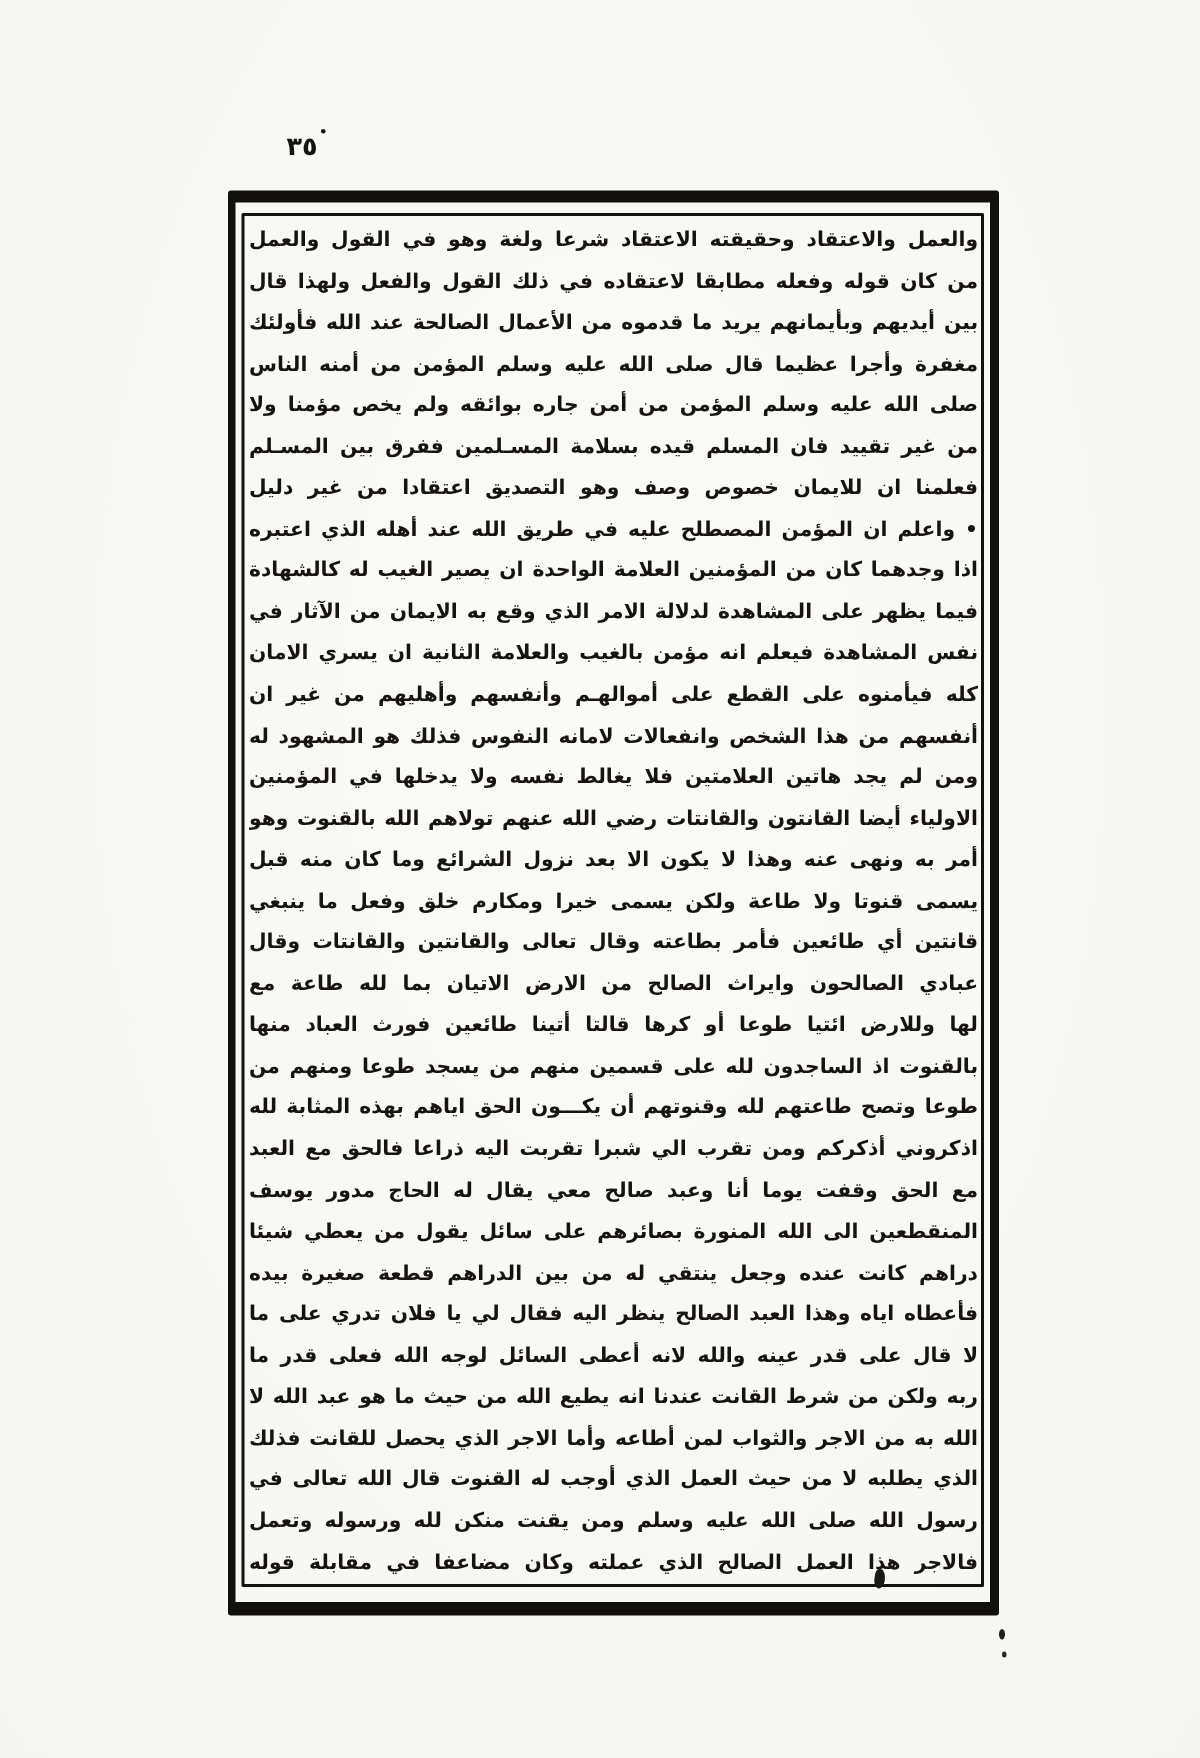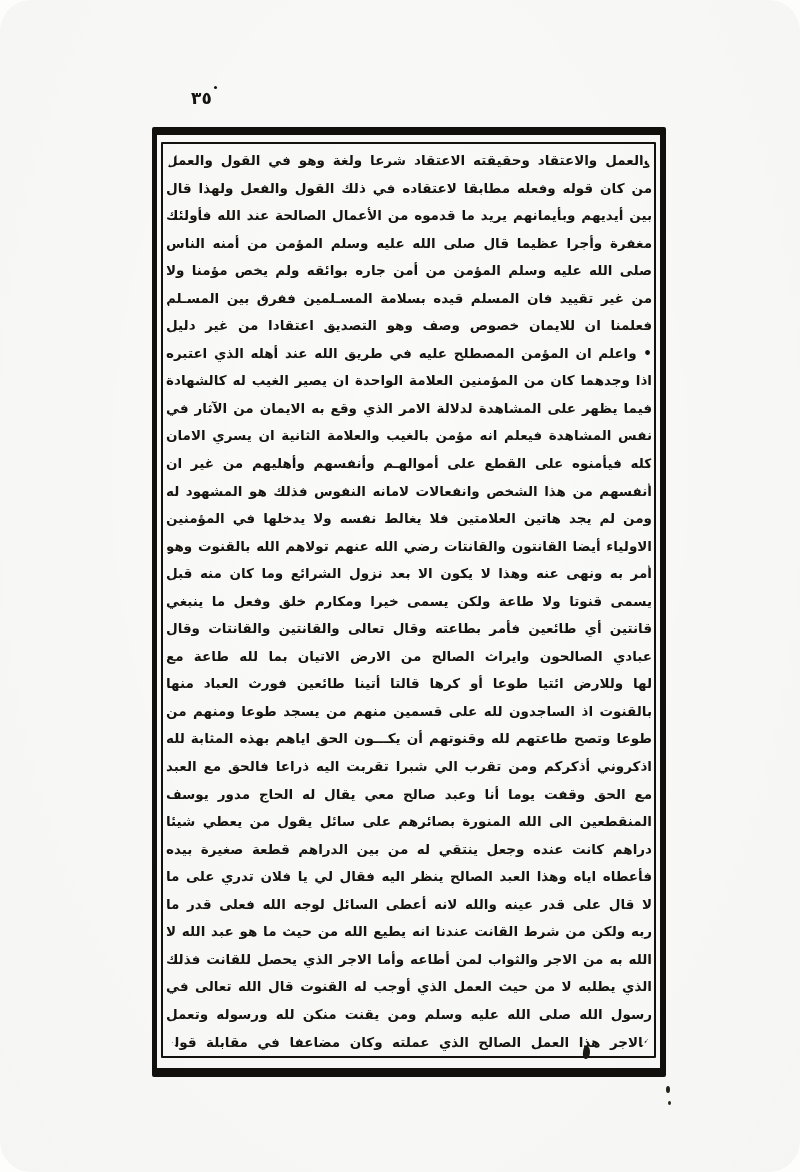--- a/index.html
+++ b/index.html
@@ -1,15 +1,15 @@
 <!DOCTYPE html>
 <html lang="ar"><head>
 <meta charset="utf-8">
 <style>
-  * { margin: 0; padding: 0; box-sizing: border-box; border-radius: 31px; }
+  * { margin: 0; padding: 0; box-sizing: border-box; }
   html, body {
     width: 800px; height: 1172px;
     background: #fdfdfb;
     font-family: "DejaVu Sans", sans-serif;
     overflow: hidden;
   }
   .page {
     position: relative;
     width: 800px; height: 1172px;
     background:

